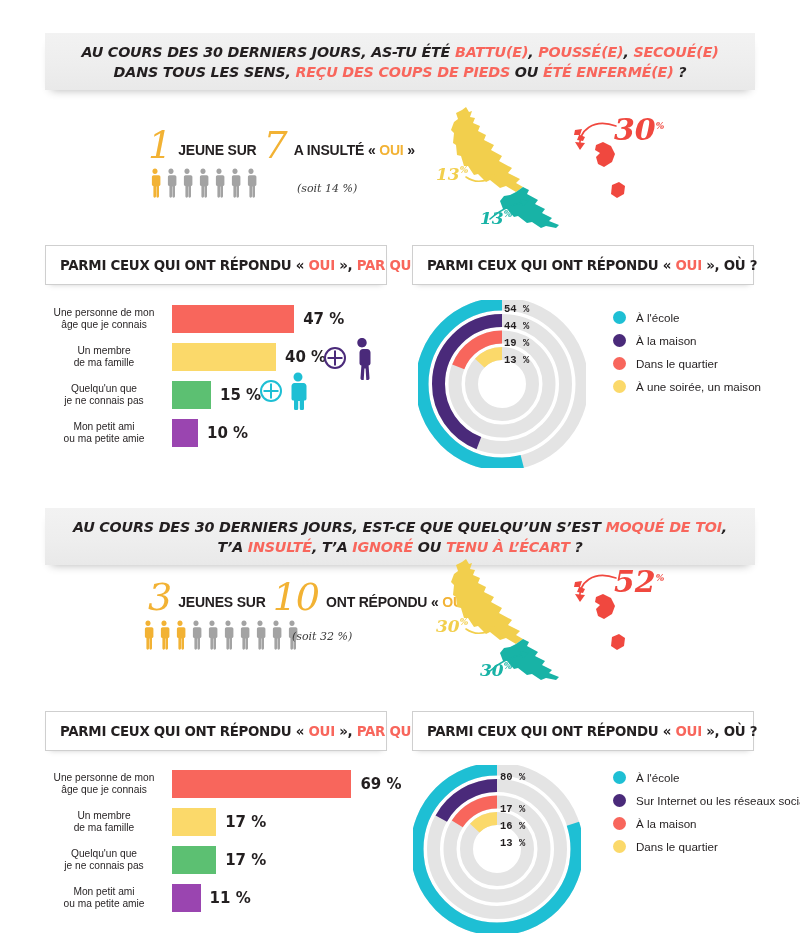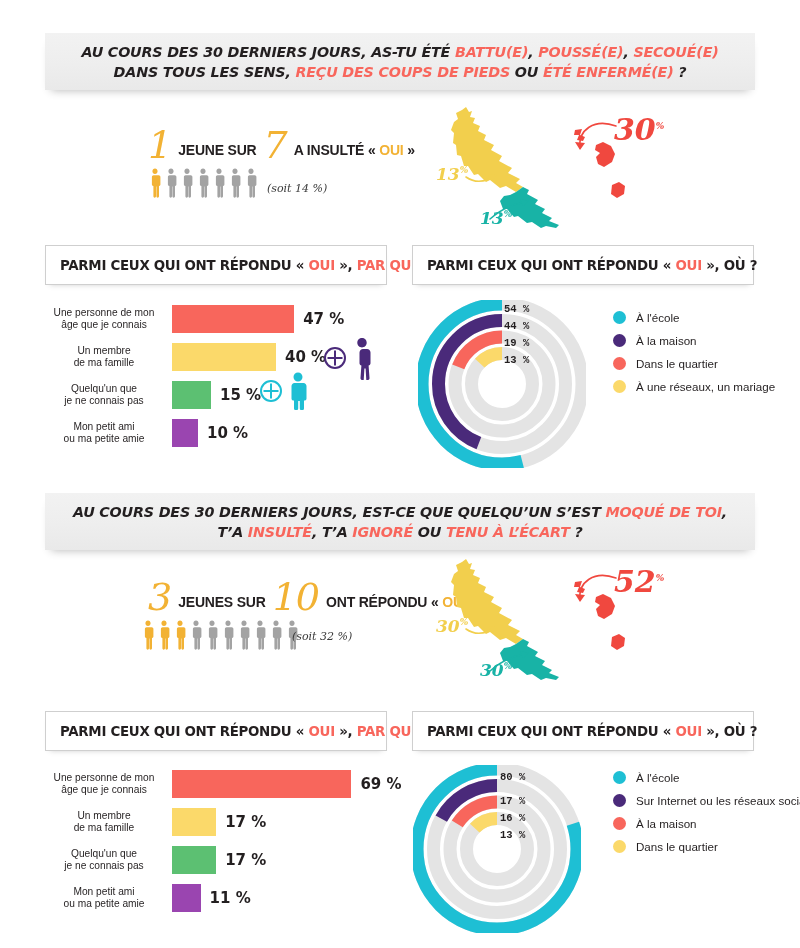--- a/index.html
+++ b/index.html
@@ -161,21 +161,21 @@
       <svg viewBox="0 0 14 30" class="person">
         <path d="M7 0.6c1.5 0 2.6 1.2 2.6 2.7S8.5 6 7 6 4.4 4.8 4.4 3.3 5.5 0.6 7 0.6z M3.3 7.2h7.4c1 0 1.7 .8 1.7 1.8v7.6c0 .8-.6 1.3-1.2 1.3l-.2 0v10.4c0 .9-.6 1.4-1.3 1.4s-1.3-.5-1.3-1.4v-9.9H8v9.9c0 .9-.6 1.4-1.3 1.4s-1.3-.5-1.3-1.4V17.9l-.3 0c-.6 0-1.2-.5-1.2-1.3V9c0-1 .7-1.8 1.7-1.8z" fill="#a3a3a3"></path>
       </svg>
       <svg viewBox="0 0 14 30" class="person">
         <path d="M7 0.6c1.5 0 2.6 1.2 2.6 2.7S8.5 6 7 6 4.4 4.8 4.4 3.3 5.5 0.6 7 0.6z M3.3 7.2h7.4c1 0 1.7 .8 1.7 1.8v7.6c0 .8-.6 1.3-1.2 1.3l-.2 0v10.4c0 .9-.6 1.4-1.3 1.4s-1.3-.5-1.3-1.4v-9.9H8v9.9c0 .9-.6 1.4-1.3 1.4s-1.3-.5-1.3-1.4V17.9l-.3 0c-.6 0-1.2-.5-1.2-1.3V9c0-1 .7-1.8 1.7-1.8z" fill="#a3a3a3"></path>
       </svg>
       <svg viewBox="0 0 14 30" class="person">
         <path d="M7 0.6c1.5 0 2.6 1.2 2.6 2.7S8.5 6 7 6 4.4 4.8 4.4 3.3 5.5 0.6 7 0.6z M3.3 7.2h7.4c1 0 1.7 .8 1.7 1.8v7.6c0 .8-.6 1.3-1.2 1.3l-.2 0v10.4c0 .9-.6 1.4-1.3 1.4s-1.3-.5-1.3-1.4v-9.9H8v9.9c0 .9-.6 1.4-1.3 1.4s-1.3-.5-1.3-1.4V17.9l-.3 0c-.6 0-1.2-.5-1.2-1.3V9c0-1 .7-1.8 1.7-1.8z" fill="#a3a3a3"></path>
       </svg>
     </div>
-    <div class="soit" style="top: 182px; left: 267px;">(soit 14 %)</div>
+    <div class="soit" style="top: 182px; left: 297px;">(soit 14 %)</div>
     <div class="map" style="top: 104px; left: 428px;"><svg viewBox="0 0 260 125" width="260" height="125">
         <path d="M34 6 L38 3 L41 8 L44 7 L42 13 L47 14 L45 19 L52 22 L50 27 L58 31 L56 36 L66 41 L63 46 L74 52 L71 57 L84 64 L80 69 L92 75 L88 79 L95 83 L88 88 L78 82 L72 84 L62 76 L58 78 L50 70 L46 71 L40 62 L36 62 L33 52 L29 51 L28 41 L25 39 L26 29 L23 26 L26 18 L30 15 L28 9 Z" fill="#f2cf4d"></path>
         <path d="M88 88 L95 83 L101 86 L99 90 L110 96 L107 100 L117 105 L114 109 L124 114 L121 117 L131 121 L128 124 L118 122 L113 124 L104 118 L99 119 L90 112 L86 113 L79 105 L75 105 L72 97 L76 92 L82 91 Z" fill="#18b3a6"></path>
         <path d="M147 26 L154 25 L152 31 L157 33 L155 37 L149 36 L151 31 L146 31 Z" fill="#f0483f"></path>
         <path d="M168 41 L175 38 L183 42 L187 50 L184 58 L176 63 L170 60 L168 53 L172 49 L167 46 Z" fill="#f0483f"></path>
         <path d="M184 81 L191 78 L197 82 L196 90 L189 94 L183 90 Z" fill="#f0483f"></path>
         <path d="M38 73 C48 80, 58 78, 68 71" fill="none" stroke="#f2cf4d" stroke-width="1.6" stroke-linecap="round"></path>
         <polygon points="68,71 60,70 65,77" fill="#f2cf4d"></polygon>
         <path d="M62 115 C72 106, 84 100, 98 98" fill="none" stroke="#18b3a6" stroke-width="1.6" stroke-linecap="round"></path>
         <polygon points="101,97 92,95 95,102" fill="#18b3a6"></polygon>
@@ -262,24 +262,24 @@
       <div class="legend-item">
         <span class="legend-dot" style="background: rgb(74, 42, 122);"></span>
         <span class="legend-text">À la maison</span>
       </div>
       <div class="legend-item">
         <span class="legend-dot" style="background: rgb(248, 102, 92);"></span>
         <span class="legend-text">Dans le quartier</span>
       </div>
       <div class="legend-item">
         <span class="legend-dot" style="background: rgb(251, 217, 106);"></span>
-        <span class="legend-text">À une réseaux, un mariage</span>
-      </div>
-    </div>
-    <div class="banner" style="top: 493px; height: 57px; justify-content: center;">
+        <span class="legend-text">À une soirée, un maison</span>
+      </div>
+    </div>
+    <div class="banner" style="top: 508px; height: 57px; justify-content: center;">
       <div class="banner-text">
         <div><span>AU COURS DES 30 DERNIERS JOURS, EST-CE QUE QUELQU’UN S’EST </span><span class="hi">MOQUÉ DE TOI</span><span>,</span></div>
         <div><span>T’A </span><span class="hi">INSULTÉ</span><span>, T’A </span><span class="hi">IGNORÉ</span><span> OU </span><span class="hi">TENU À L’ÉCART</span><span> ?</span></div>
       </div>
     </div>
     <div class="ratio-line" style="top: 580px; left: 148px;">
       <span class="bignum">3</span>
       <span class="ratio-word">JEUNES SUR</span>
       <span class="bignum">10</span>
       <span class="ratio-word"><span>ONT RÉPONDU « </span><span class="oui-gold">OUI</span><span> »</span></span>
@@ -374,21 +374,21 @@
         <circle cx="84" cy="84" r="80" fill="none" stroke="#e4e4e4" stroke-width="13"></circle>
         <circle cx="84" cy="84" r="80" fill="none" stroke="#1ebfd4" stroke-width="13" stroke-linecap="butt" stroke-dasharray="402.1238596594935 502.6548245743669" transform="rotate(-90 84 84) scale(1,-1) translate(0,-168)"></circle>
         <circle cx="84" cy="84" r="63.5" fill="none" stroke="#e4e4e4" stroke-width="13"></circle>
         <circle cx="84" cy="84" r="63.5" fill="none" stroke="#4a2a7a" stroke-width="13" stroke-linecap="butt" stroke-dasharray="67.82698539100363 398.98226700590374" transform="rotate(-90 84 84) scale(1,-1) translate(0,-168)"></circle>
         <circle cx="84" cy="84" r="47" fill="none" stroke="#e4e4e4" stroke-width="13"></circle>
         <circle cx="84" cy="84" r="47" fill="none" stroke="#f8665c" stroke-width="13" stroke-linecap="butt" stroke-dasharray="47.24955350999049 295.3097094374406" transform="rotate(-90 84 84) scale(1,-1) translate(0,-168)"></circle>
         <circle cx="84" cy="84" r="30.5" fill="none" stroke="#e4e4e4" stroke-width="13"></circle>
         <circle cx="84" cy="84" r="30.5" fill="none" stroke="#fbd96a" stroke-width="13" stroke-linecap="butt" stroke-dasharray="24.91282974296706 191.63715186897738" transform="rotate(-90 84 84) scale(1,-1) translate(0,-168)"></circle>
       </svg></div>
     <div class="ring-labels" style="top: 770px; left: 500px;">
-      <div class="ring-lab" style="margin-bottom: 10px;">80 %</div>
+      <div class="ring-lab" style="margin-bottom: 18px;">80 %</div>
       <div class="ring-lab" style="margin-bottom: 3px;">17 %</div>
       <div class="ring-lab" style="margin-bottom: 3px;">16 %</div>
       <div class="ring-lab" style="margin-bottom: 3px;">13 %</div>
     </div>
     <div class="legend" style="top: 766px; left: 613px;">
       <div class="legend-item">
         <span class="legend-dot" style="background: rgb(30, 191, 212);"></span>
         <span class="legend-text">À l'école</span>
       </div>
       <div class="legend-item">

